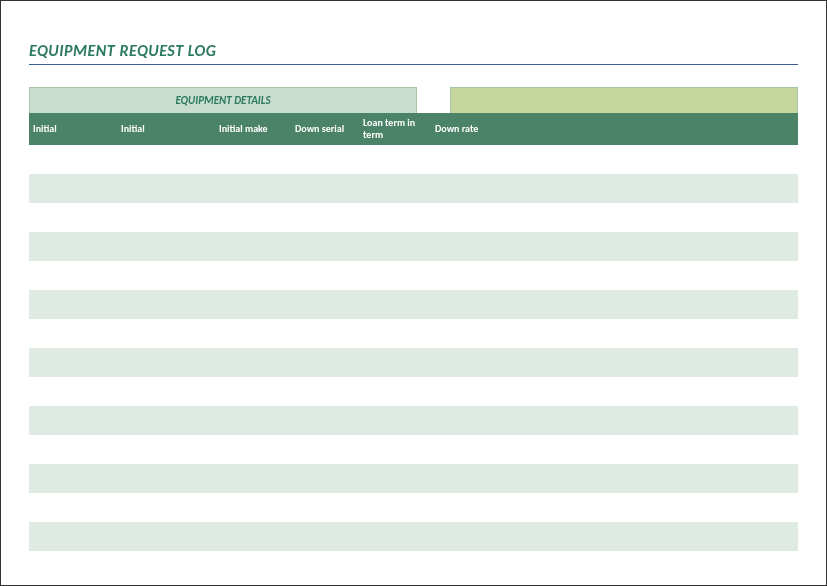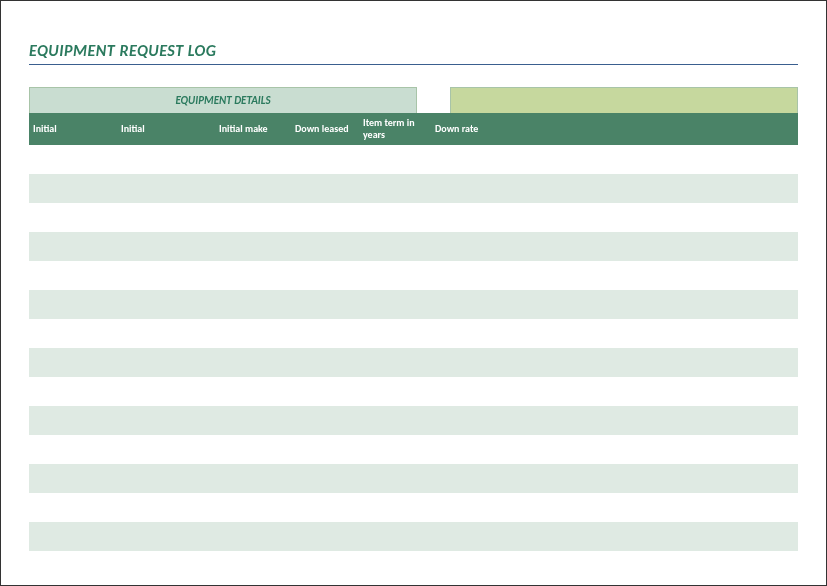--- a/index.html
+++ b/index.html
@@ -102,22 +102,22 @@
 
 <div class="section-tabs">
   <div class="tab tab-left">EQUIPMENT DETAILS</div>
   <div class="tab tab-right"></div>
 </div>
 
 <div class="header-row">
   <div class="col col-3">Initial</div>
   <div class="col col-4">Initial</div>
   <div class="col col-5">Initial make</div>
-  <div class="col col-6">Down leased</div>
-  <div class="col col-8">Item term in years</div>
+  <div class="col col-6">Down serial</div>
+  <div class="col col-8">Loan term in term</div>
   <div class="col col-9">Down rate</div>
 </div>
 
 <div class="data-rows">
   <div class="data-row">
     <div class="data-cell col-1"></div>
     <div class="data-cell col-2"></div>
     <div class="data-cell col-3"></div>
     <div class="data-cell col-4"></div>
     <div class="data-cell col-5"></div>

